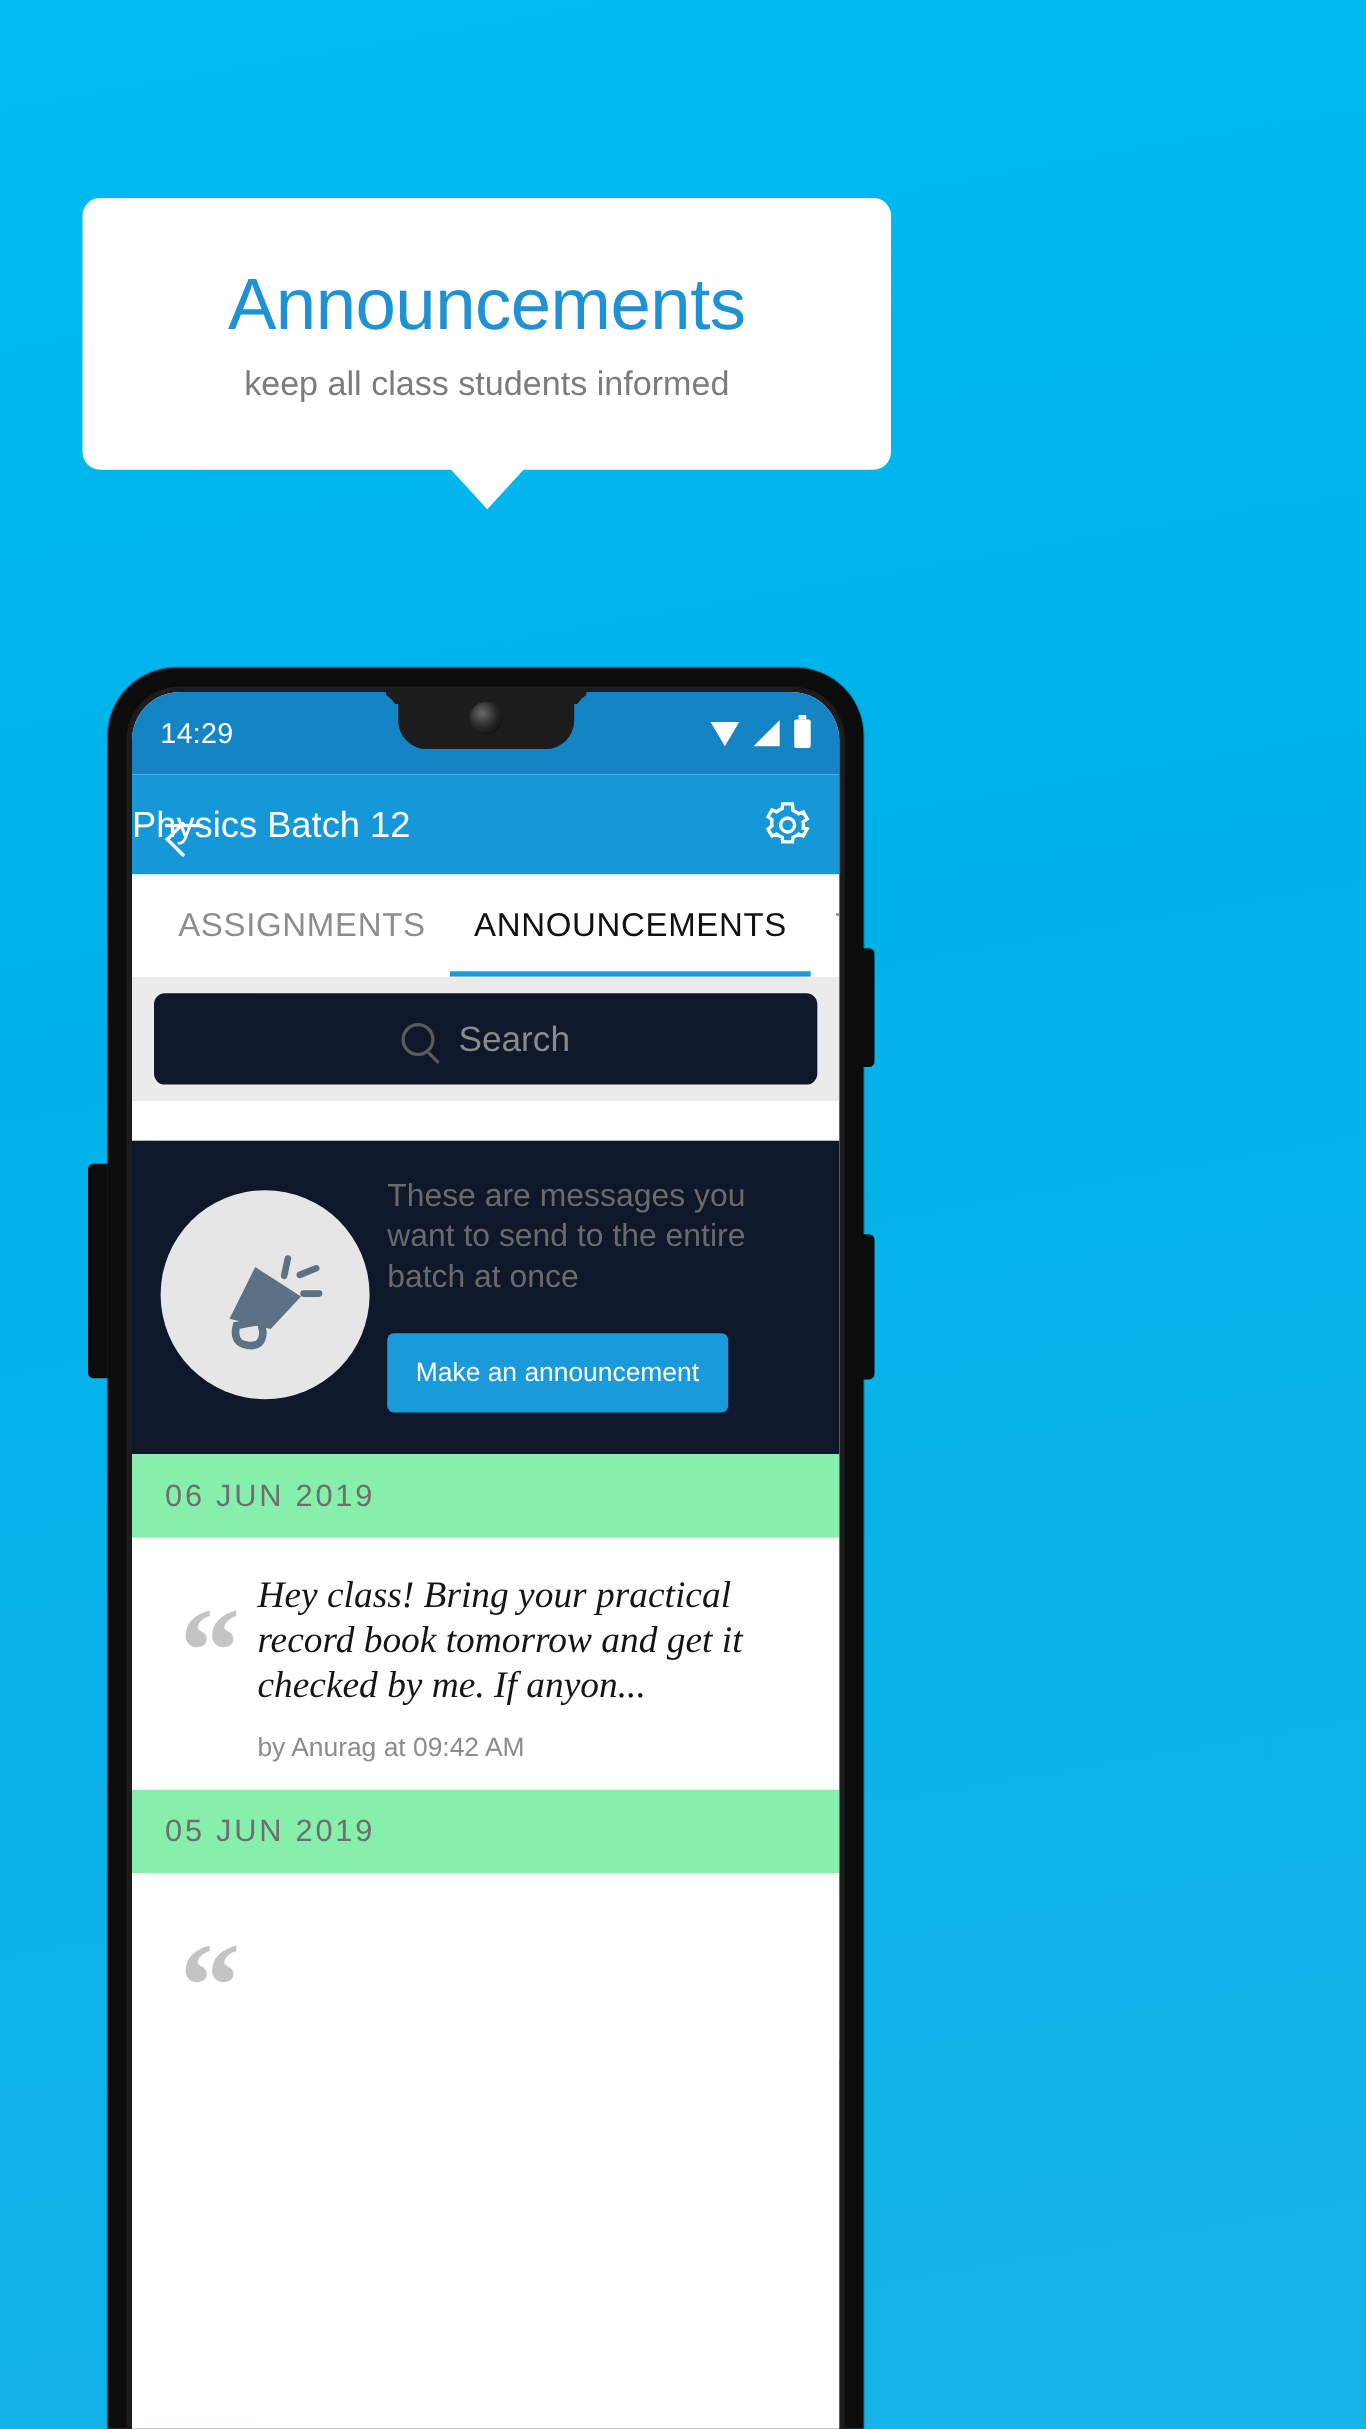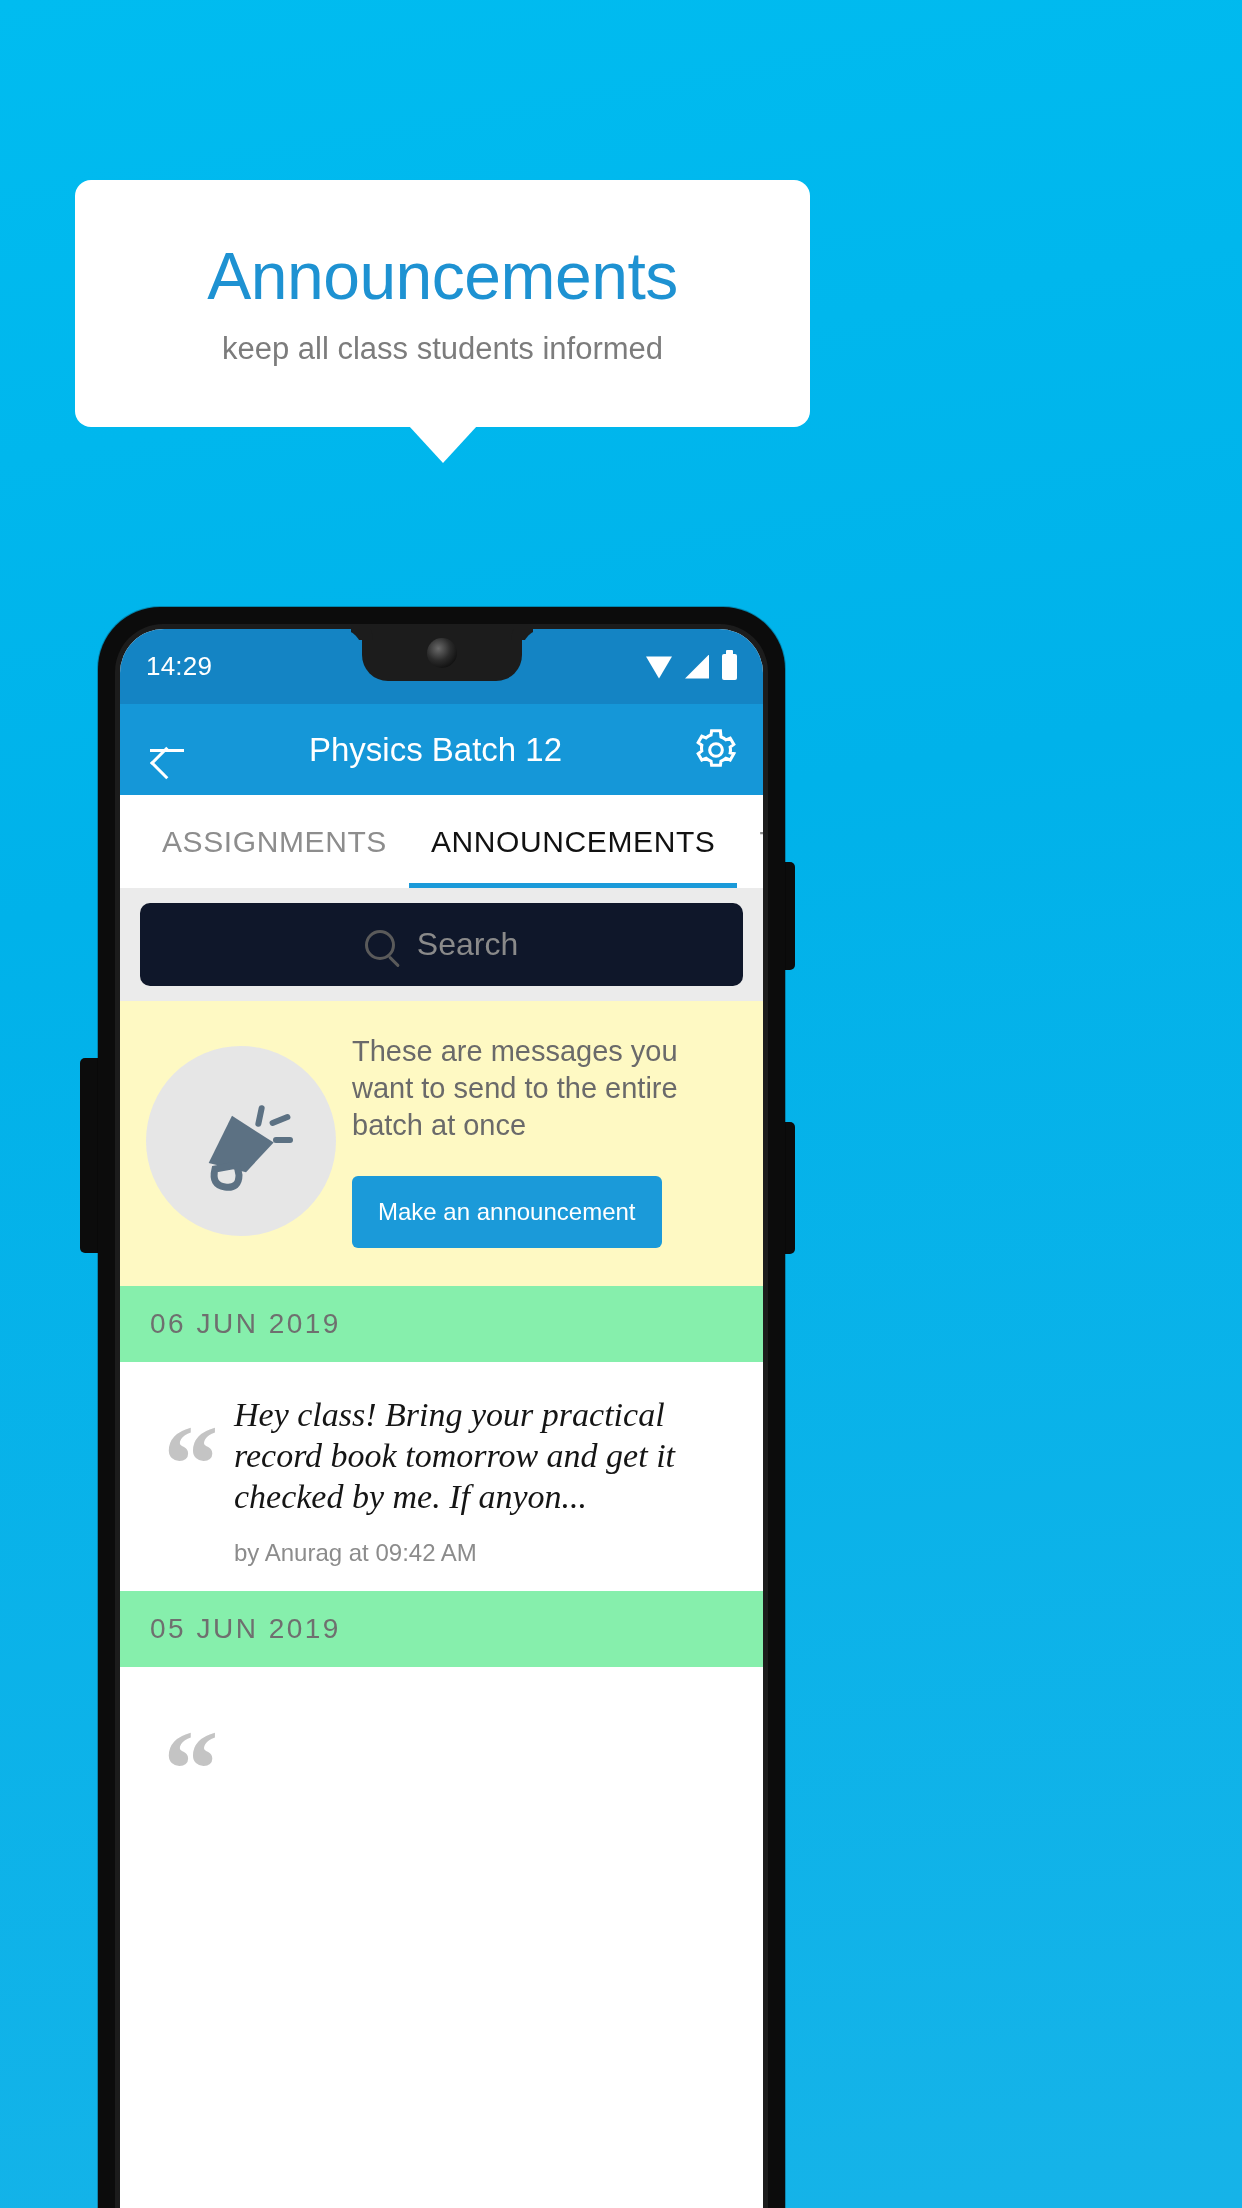--- a/index.html
+++ b/index.html
@@ -228,21 +228,20 @@
     width: 20px; height: 20px;
     border-left: 3px solid #fff;
     border-bottom: 3px solid #fff;
     transform: rotate(45deg);
     transform-origin: left bottom;
   }
 
   .app-bar-titles {
     position: absolute;
     left: 0; right: 12px;
-    text-align: center;
     pointer-events: none;
   }
   .app-title {
     color: #fff;
     font-size: 33px;
     font-weight: 400;
     line-height: 40px;
   }
   .app-subtitle {
     color: #eaf6fd;
@@ -322,24 +321,25 @@
     transform: rotate(45deg);
     border-radius: 2px;
   }
   .search-placeholder {
     font-size: 32px;
     color: #8a8a8a;
   }
 
   
   .hero {
-    background: #fef9c3;
+    background: #0f172a;
     display: flex;
     align-items: center;
     padding: 32px 26px 38px 26px;
+    margin-top: 36px;
   }
   .hero-circle {
     width: 190px; height: 190px;
     border-radius: 50%;
     background: #e6e6e6;
     flex: 0 0 auto;
     display: flex;
     align-items: center;
     justify-content: center;
     margin-right: 16px;

